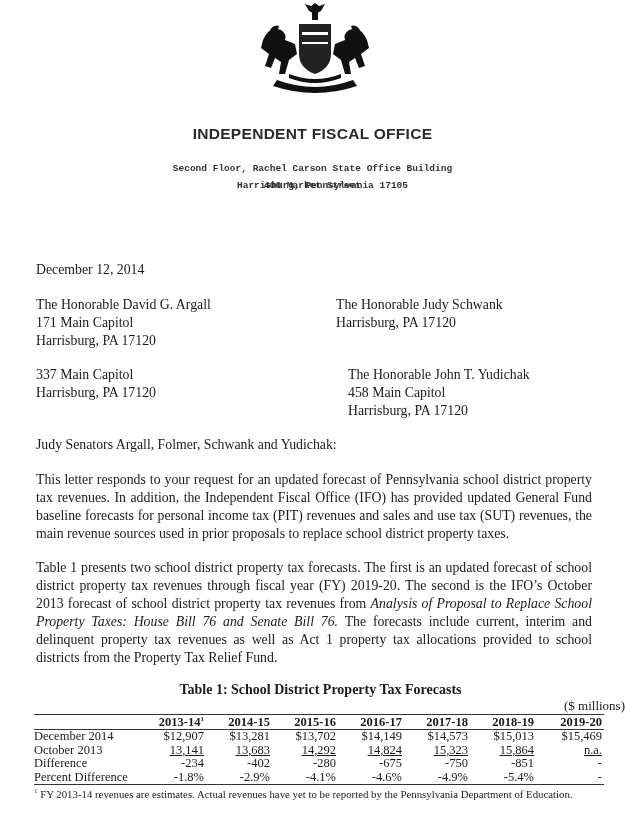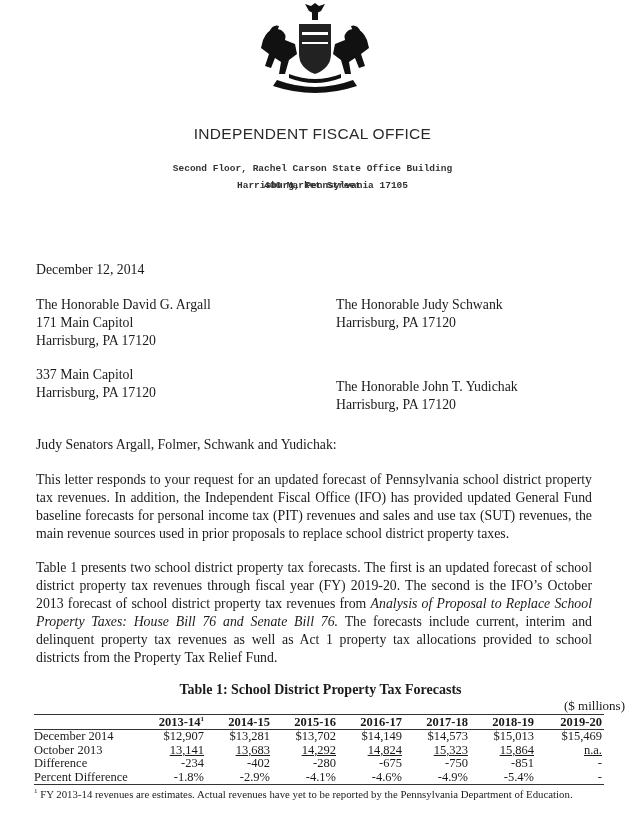--- a/index.html
+++ b/index.html
@@ -3,40 +3,40 @@
 <meta charset="utf-8">
 <style>
   * { box-sizing: border-box; margin: 0; padding: 0; }
   html, body { width: 625px; height: 819px; background: #ffffff; overflow: hidden; }
   body { position: relative; font-family: "Liberation Serif", serif; color: #1a1a1a; }
 
   .seal { position: absolute; left: 255px; top: 2px; width: 120px; height: 100px; }
 
   .org-name {
     position: absolute; left: 0; width: 625px; top: 125px; text-align: center;
-    font-family: "Liberation Sans", sans-serif; font-size: 15.5px; font-weight: normal;
+    font-family: "Liberation Sans", sans-serif; font-size: 15.5px; font-weight: bold;
     letter-spacing: 0.3px; color: #2a2a2a;
   }
   .addr {
     position: absolute; left: 0; width: 625px; text-align: center;
     font-family: Liberation Mono, monospace; font-size: 9.5px; font-weight: bold; color: #333;
   }
   .addr.l1 { top: 163px; }
   .addr.l2 { top: 180px; }
   .addr.l3 { top: 180px; padding-left: 20px; }
 
   .txt { position: absolute; font-size: 13.8px; line-height: 18px; white-space: nowrap; }
   .date { left: 36px; top: 261px; }
 
   .recip { position: absolute; font-size: 13.8px; line-height: 18px; }
   .recip div { white-space: nowrap; }
   .r1 { left: 36px; top: 296px; }
   .r2 { left: 336px; top: 296px; }
   .r3 { left: 36px; top: 366px; }
-  .r4 { left: 336px; top: 366px; margin-top: 12px; }
+  .r4 { left: 348px; top: 366px; }
 
   .salutation { left: 36px; top: 436px; }
 
   .para {
     position: absolute; left: 36px; width: 556px; font-size: 13.8px; line-height: 18px;
     text-align: justify;
   }
   .p1 { top: 471px; }
   .p2 { top: 559px; }
   .para i { font-style: italic; }
@@ -108,20 +108,21 @@
 <div class="recip r2">
   <div>The Honorable Judy Schwank</div>
   <div>Harrisburg, PA 17120</div>
 </div>
 <div class="recip r3">
   <div>337 Main Capitol</div>
   <div>Harrisburg, PA 17120</div>
 </div>
 <div class="recip r4">
   <div>The Honorable John T. Yudichak</div>
+  <div>458 Main Capitol</div>
   <div>Harrisburg, PA 17120</div>
 </div>
 
 <div class="txt salutation">Judy Senators Argall, Folmer, Schwank and Yudichak:</div>
 
 <div class="para p1">This letter responds to your request for an updated forecast of Pennsylvania school district property tax revenues. In addition, the Independent Fiscal Office (IFO) has provided updated General Fund baseline forecasts for personal income tax (PIT) revenues and sales and use tax (SUT) revenues, the main revenue sources used in prior proposals to replace school district property taxes.</div>
 <div class="para p2"><span>Table 1 presents two school district property tax forecasts. The first is an updated forecast of school district property tax revenues through fiscal year (FY) 2019-20. The second is the IFO’s October 2013 forecast of school district property tax revenues from </span><i>Analysis of Proposal to Replace School Property Taxes: House Bill 76 and Senate Bill 76.</i><span> The forecasts include current, interim and delinquent property tax revenues as well as Act 1 property tax allocations provided to school districts from the Property Tax Relief Fund.</span></div>
 
 <div class="tbl-title">Table 1: School District Property Tax Forecasts</div>
 <div class="tbl-sub">($ millions)</div>

